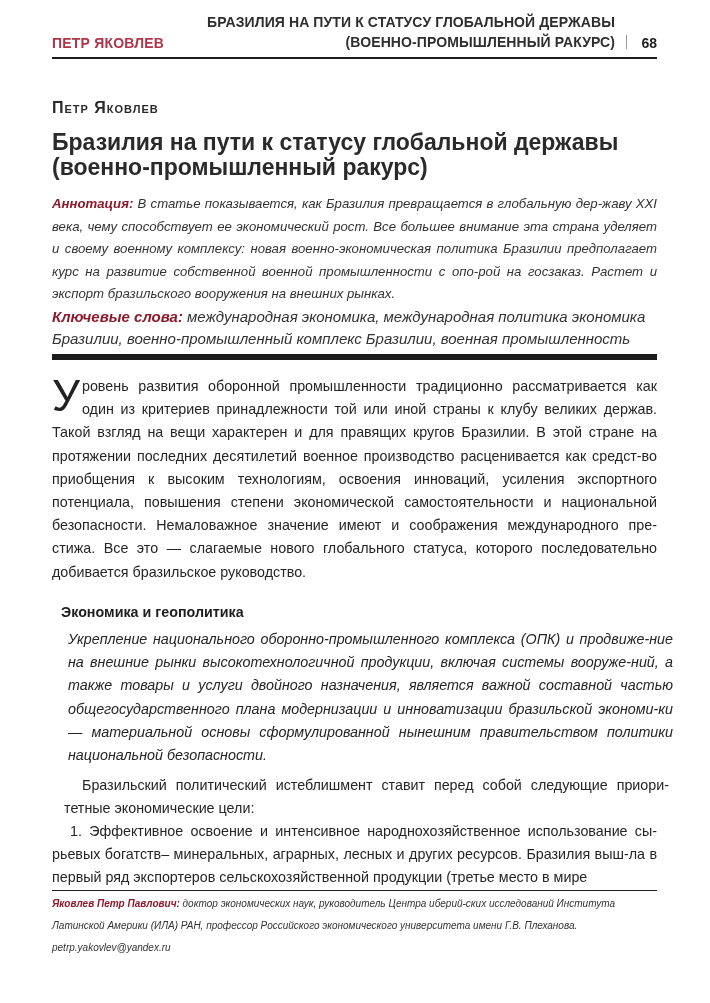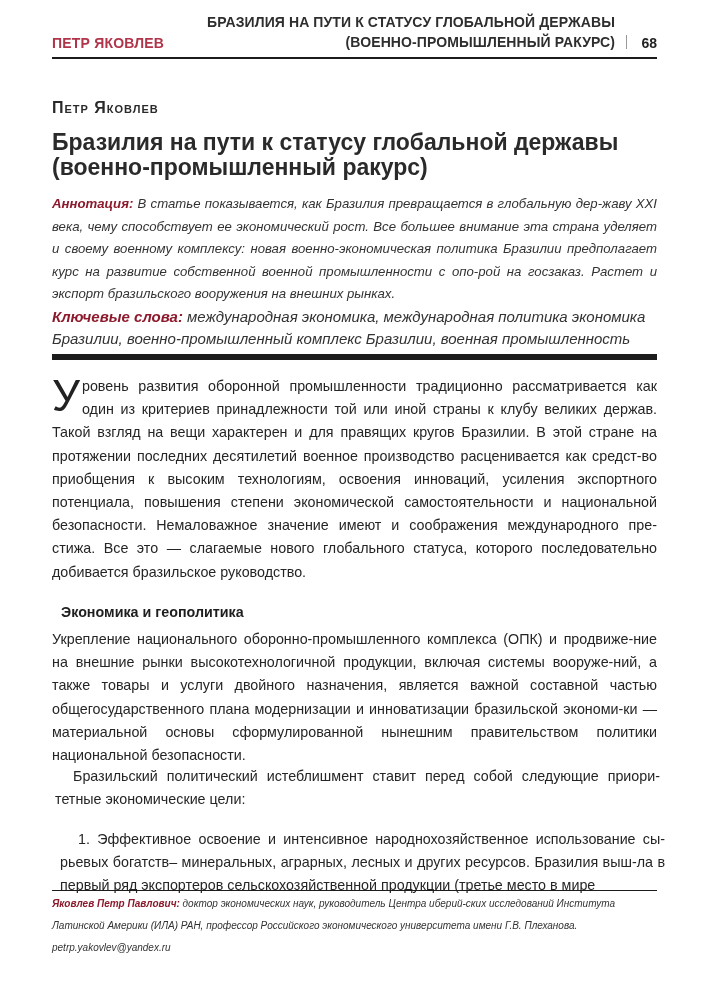--- a/index.html
+++ b/index.html
@@ -31,21 +31,21 @@
     .thick-rule { position: absolute; left: 52px; top: 354px; width: 605px; height: 6px; background: #1c1c1c; }
 
     .body-text { font-size: 14.3px; line-height: 23.2px; color: #252525; text-align: justify; }
     .lead { position: absolute; left: 52px; top: 375px; width: 605px; }
     .dropcap { float: left; font-size: 44px; line-height: 38px; margin-right: 2px; margin-top: 2px;
                color: #222222; font-family: "Liberation Sans", sans-serif; }
 
     .section-heading { position: absolute; left: 52px; top: 593px; font-size: 14.3px; font-weight: bold;
                        color: #1e1e1e; line-height: 20px; margin: 9px; }
 
-    .para1 { position: absolute; left: 52px; top: 628px; width: 605px; }
+    .para1 { position: absolute; left: 68px; top: 628px; width: 605px; font-style: italic; }
     .para2 { position: absolute; left: 52px; top: 762px; width: 605px; text-indent: 18px; }
     .para3 { position: absolute; left: 52px; top: 820px; width: 605px; text-indent: 18px; }
 
     .foot-rule { position: absolute; left: 52px; top: 890px; width: 605px; height: 1px; background: #1c1c1c; }
     .footnote { position: absolute; left: 52px; top: 893px; width: 605px; font-size: 10px;
                 font-style: italic; color: #333333; line-height: 22px; }
   </style>
 </head>
 <body>
 
@@ -77,19 +77,19 @@
 
 <div class="thick-rule"></div>
 
 <div class="lead body-text">
   <span class="dropcap">У</span><span>ровень развития оборонной промышленности традиционно рассматривается как один из критериев принадлежности той или иной страны к клубу великих держав. Такой взгляд на вещи характерен и для правящих кругов Бразилии. В этой стране на протяжении последних десятилетий военное производство расценивается как средст-во приобщения к высоким технологиям, освоения инноваций, усиления экспортного потенциала, повышения степени экономической самостоятельности и национальной безопасности. Немаловажное значение имеют и соображения международного пре-стижа. Все это — слагаемые нового глобального статуса, которого последовательно добивается бразильское руководство.</span>
 </div>
 
 <h2 class="section-heading">Экономика и геополитика</h2>
 
 <p class="para1 body-text" style="margin:0">Укрепление национального оборонно-промышленного комплекса (ОПК) и продвиже-ние на внешние рынки высокотехнологичной продукции, включая системы вооруже-ний, а также товары и услуги двойного назначения, является важной составной частью общегосударственного плана модернизации и инноватизации бразильской экономи-ки — материальной основы сформулированной нынешним правительством политики национальной безопасности.</p>
-<p class="para2 body-text" style="margin:3px">Бразильский политический истеблишмент ставит перед собой следующие приори-тетные экономические цели:</p>
-<p class="para3 body-text" style="margin:8px">1. Эффективное освоение и интенсивное народнохозяйственное использование сы-рьевых богатств– минеральных, аграрных, лесных и других ресурсов. Бразилия выш-ла в первый ряд экспортеров сельскохозяйственной продукции (третье место в мире</p>
+<p class="para2 body-text" style="margin:12px">Бразильский политический истеблишмент ставит перед собой следующие приори-тетные экономические цели:</p>
+<p class="para3 body-text" style="margin:0">1. Эффективное освоение и интенсивное народнохозяйственное использование сы-рьевых богатств– минеральных, аграрных, лесных и других ресурсов. Бразилия выш-ла в первый ряд экспортеров сельскохозяйственной продукции (третье место в мире</p>
 
 <div class="foot-rule"></div>
 <div class="footnote">
   <span class="label-accent">Яковлев Петр Павлович:</span><span> доктор экономических наук, руководитель Центра иберий-ских исследований Института Латинской Америки (ИЛА) РАН, профессор Российского экономического университета имени Г.В. Плеханова. petrp.yakovlev@yandex.ru</span>
 </div>
 
 </body></html>

